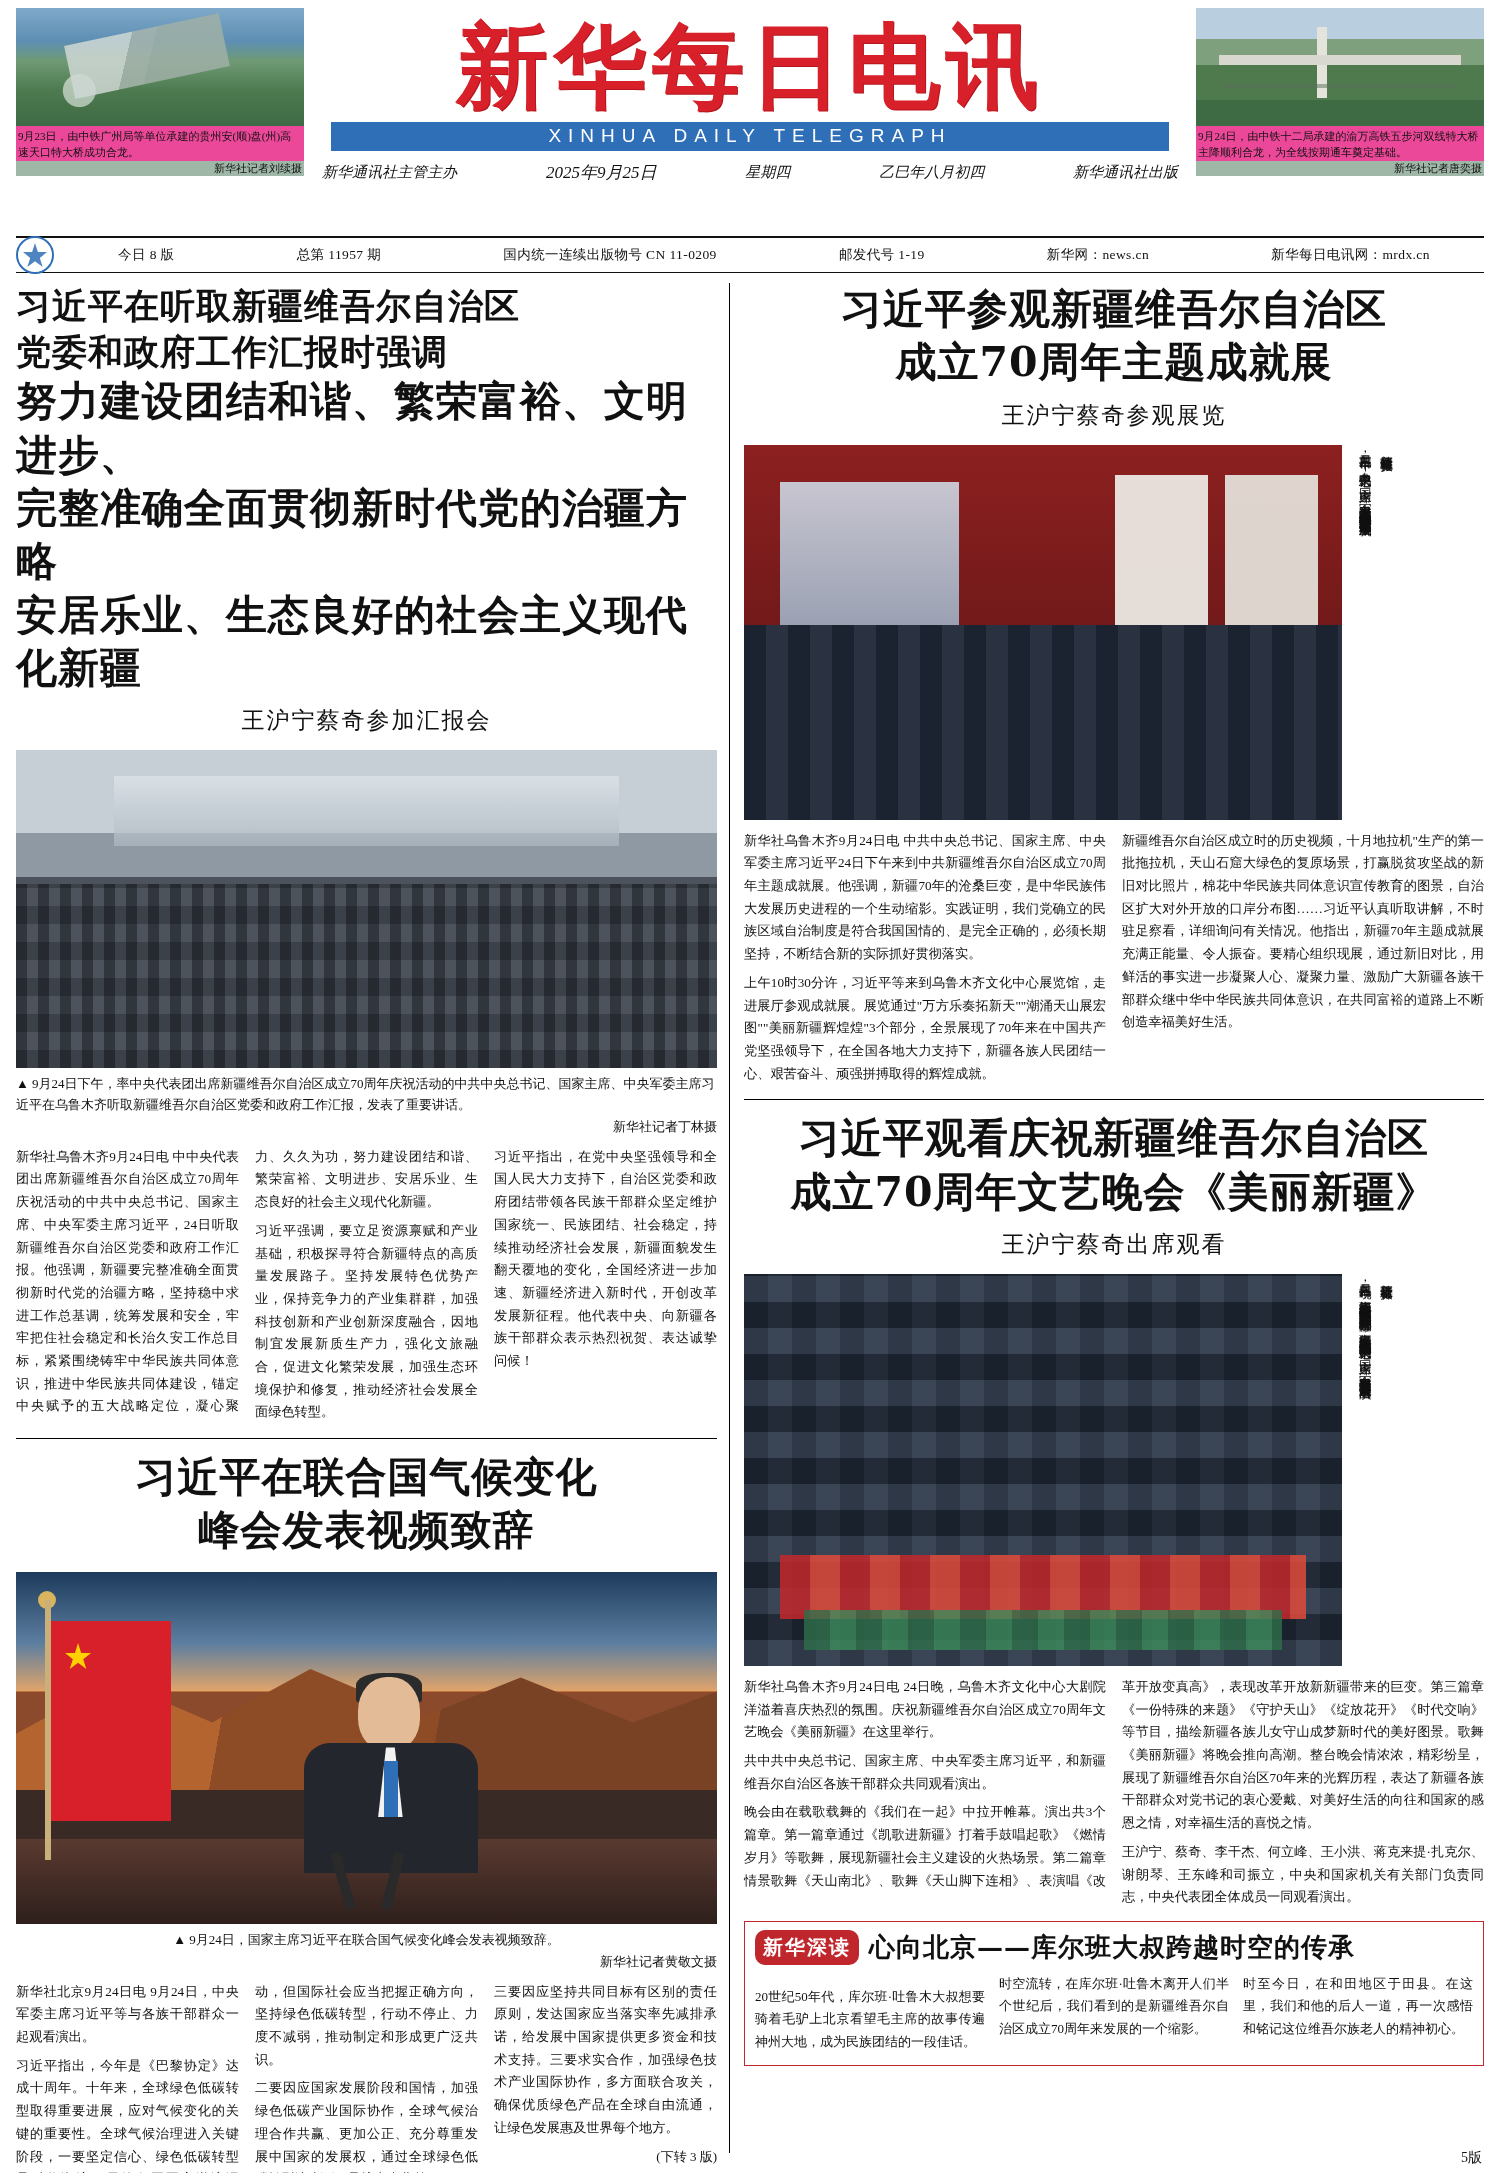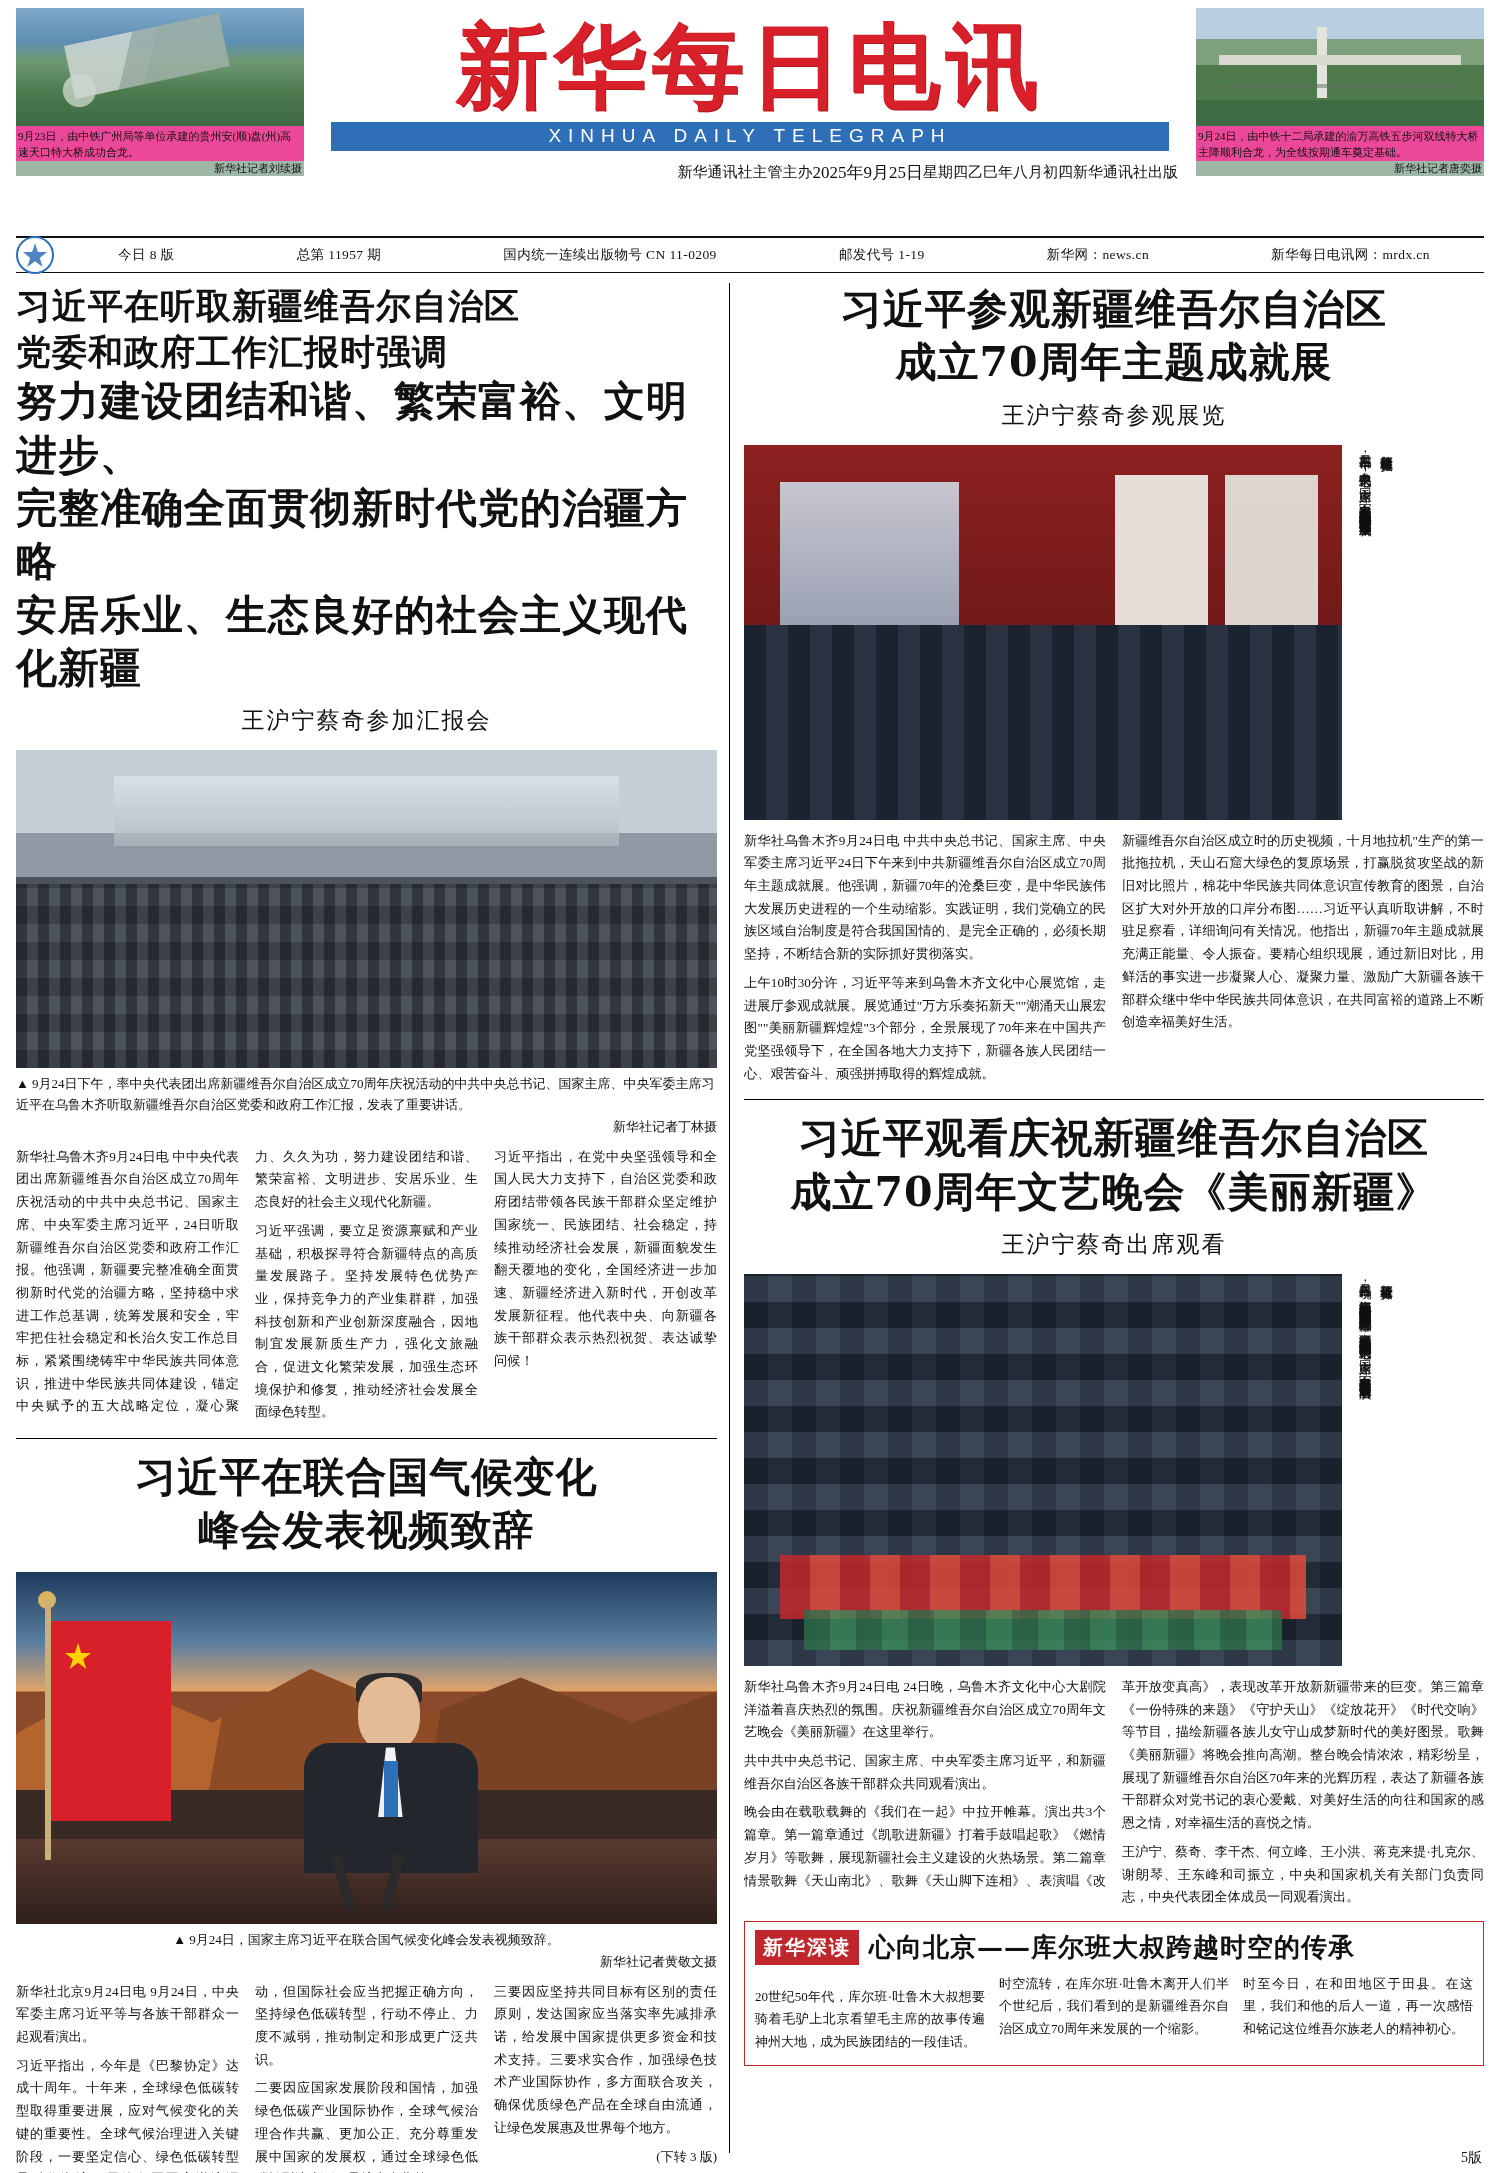--- a/index.html
+++ b/index.html
@@ -115,23 +115,24 @@
     font-family: Liberation Sans, sans-serif;
     font-size: 19px;
     letter-spacing: 7px;
     padding: 3px 0 4px 0;
     width: 96%;
   }
   .mast-meta {
     margin-top: 10px;
     font-size: 15px;
     display: flex;
-    justify-content: flex-end;
+    justify-content: space-between;
     align-items: center;
     padding: 0 8px;
+    font-style: italic;
   }
   .mast-meta .date-big { font-size: 17px; }
 
   .rule-row {
     border-top: 2px solid #111;
     border-bottom: 1px solid #111;
     margin-top: 6px;
     height: 34px;
     display: flex;
     align-items: center;
@@ -437,20 +438,21 @@
   }
   .badge-red {
     background: #c0272d;
     color: #fff;
     font-family: "DejaVu Serif", serif;
     font-weight: bold;
     font-size: 20px;
     padding: 4px 8px;
     letter-spacing: 2px;
     white-space: nowrap;
+    border-radius: 10px;
   }
   .feature-title {
     font-family: "DejaVu Serif", serif;
     font-weight: bold;
     font-size: 26px;
     letter-spacing: 1px;
   }
   .feature-body {
     margin-top: 8px;
     column-count: 3;

